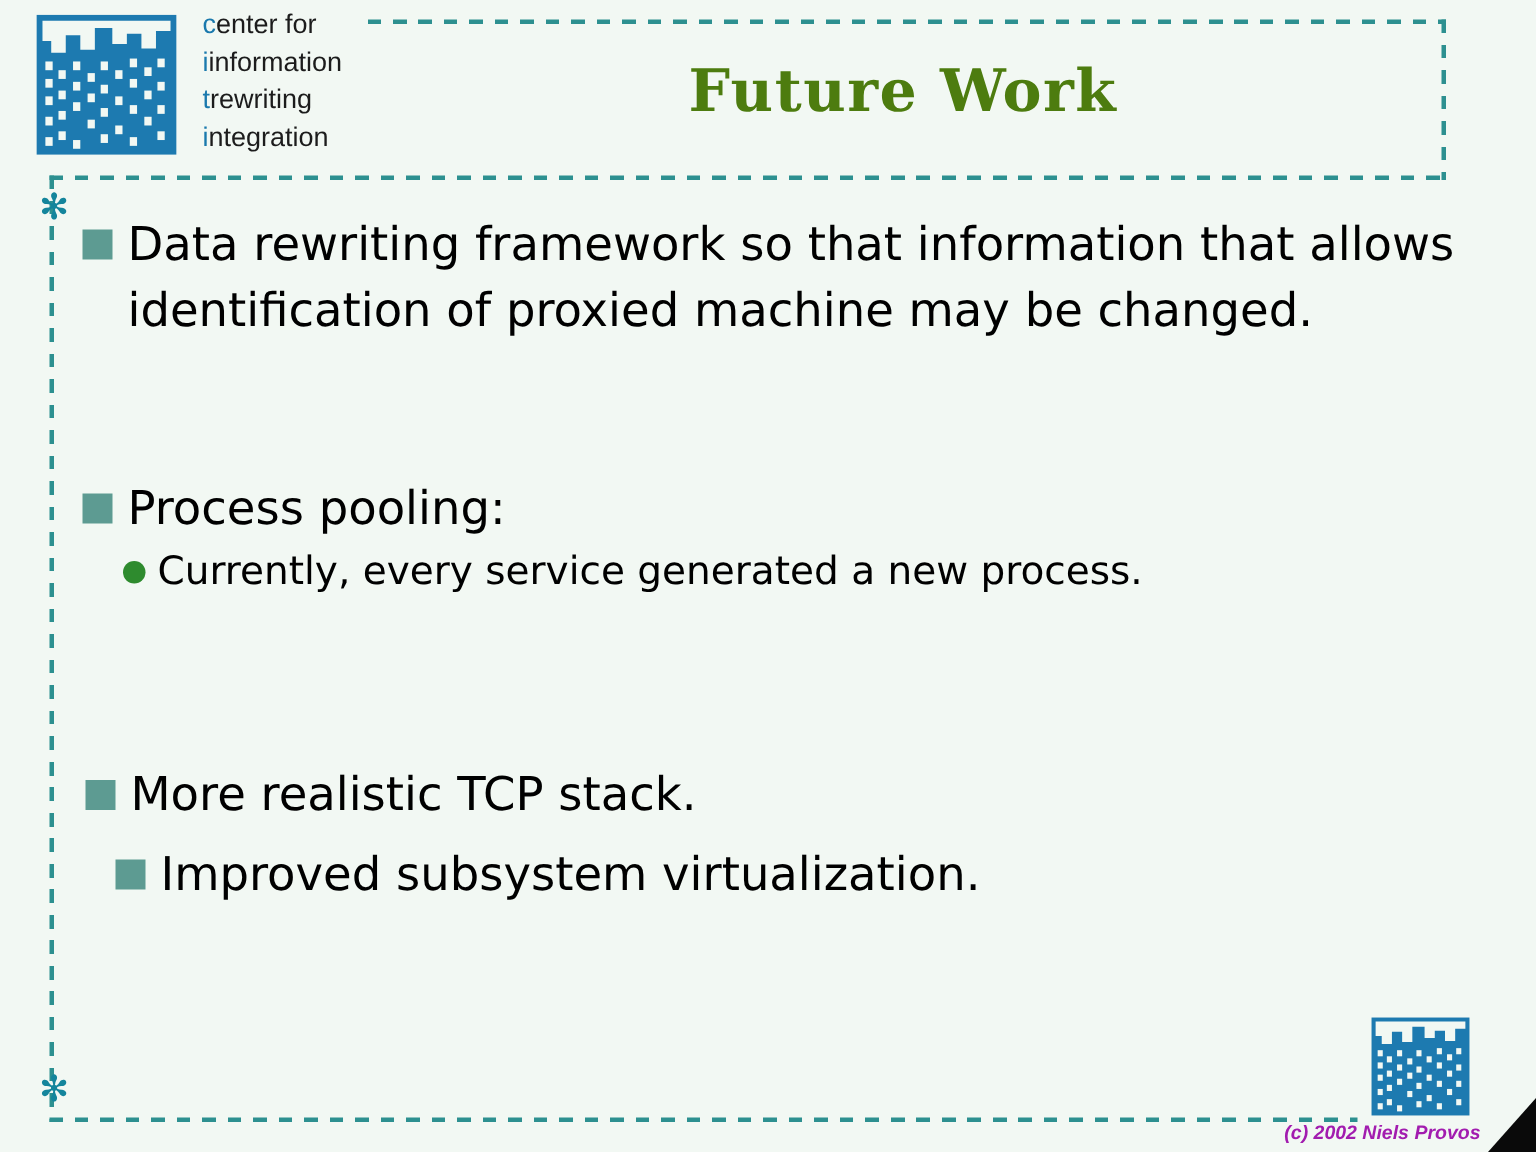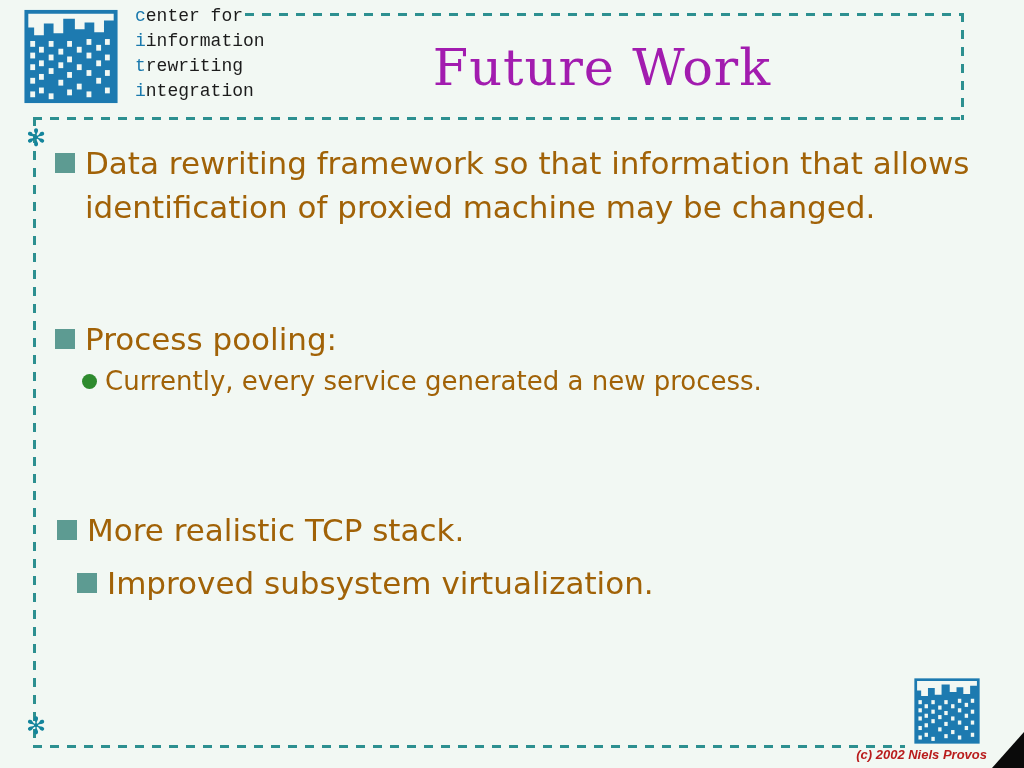--- a/index.html
+++ b/index.html
@@ -16,58 +16,58 @@
   .dash-top{left:245px;top:13px;width:719px;}
   .dash-right{left:961px;top:13px;height:107px;}
   .dash-mid{left:33px;top:117px;width:931px;}
   .dash-left{left:33px;top:117px;height:631px;}
   .dash-bottom{left:33px;top:745px;width:872px;}
   
   .logo-tl{position:absolute;left:22px;top:8px;width:98px;height:97px;}
   .logo-br{position:absolute;left:908px;top:677px;width:78px;height:68px;}
   .logo-text{
     position:absolute;left:135px;top:4px;
-    font-family:Liberation Mono, monospace;
+    font-family:Liberation Sans, sans-serif;
     font-size:18px;line-height:25px;color:#1c1c1c;
   }
   .logo-text .lead{color:#1a79ad;}
   
   .title{
     position:absolute;left:240px;top:38px;width:724px;
     text-align:center;
     font-family:"DejaVu Serif",serif;
-    font-weight:normal;font-size:51px;color:#a21caf;
+    font-weight:bold;font-size:39px;color:#4d7c0f;
     letter-spacing:1px;
   }
   
   .asterisk{position:absolute;color:#14859c;font-size:24px;line-height:24px;}
   .asterisk-top{left:26px;top:126px;}
   .asterisk-bottom{left:26px;top:714px;}
   
-  .bullet-row{position:absolute;display:flex;align-items:flex-start;color:#a16207;}
+  .bullet-row{position:absolute;display:flex;align-items:flex-start;color:#000000;}
   .lvl1{font-size:31px;line-height:44px;}
   .sq{flex:0 0 auto;width:20px;height:20px;background:#5d9b92;margin-right:10px;}
   .b1{left:55px;top:141px;width:915px;}
   .b1 .sq{margin-top:12px;}
   .b2{left:55px;top:317px;width:915px;}
   .b2 .sq{margin-top:12px;}
   .b3{left:57px;top:481px;width:915px;margin-top:27px;}
   .b3 .sq{margin-top:12px;}
   .b4{left:57px;top:561px;width:915px;margin-left:20px;}
   .b4 .sq{margin-top:12px;}
   .lvl2{font-size:26px;line-height:36px;}
   .dot{flex:0 0 auto;width:15px;height:15px;border-radius:50%;background:#2e8b2e;margin-right:8px;margin-top:11px;}
   .s1{left:82px;top:363px;width:890px;}
   .s2{left:82px;top:402px;width:890px;}
   
   .copyright{
     position:absolute;right:37px;top:747px;
     font-family:"Liberation Sans",sans-serif;
     font-style:italic;font-weight:bold;
-    font-size:13px;color:#b91c1c;
+    font-size:13px;color:#a21caf;
   }
   .corner-triangle{
     position:absolute;left:992px;top:732px;width:32px;height:36px;
     background:#0a0a0a;
     clip-path:polygon(100% 0,100% 100%,0 100%);
   }
 </style>
 </head>
 <body>
 

